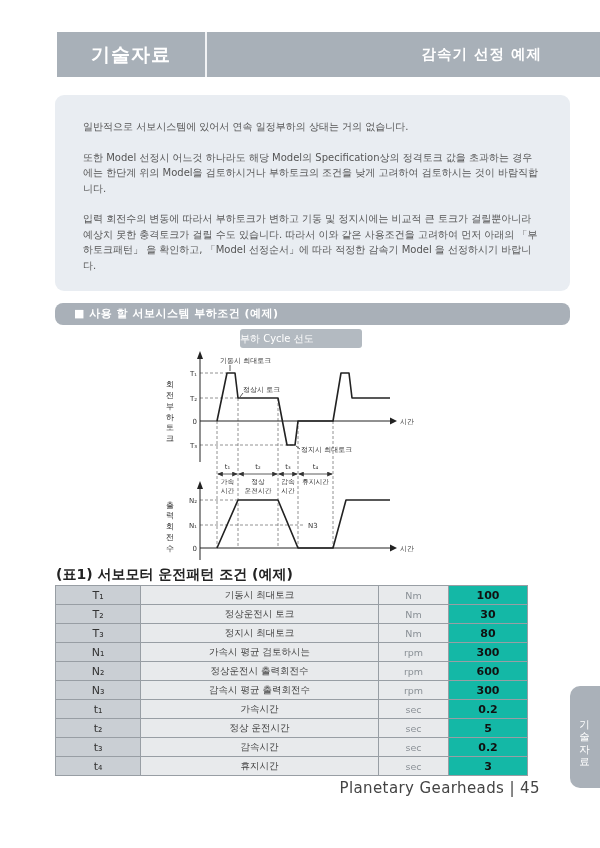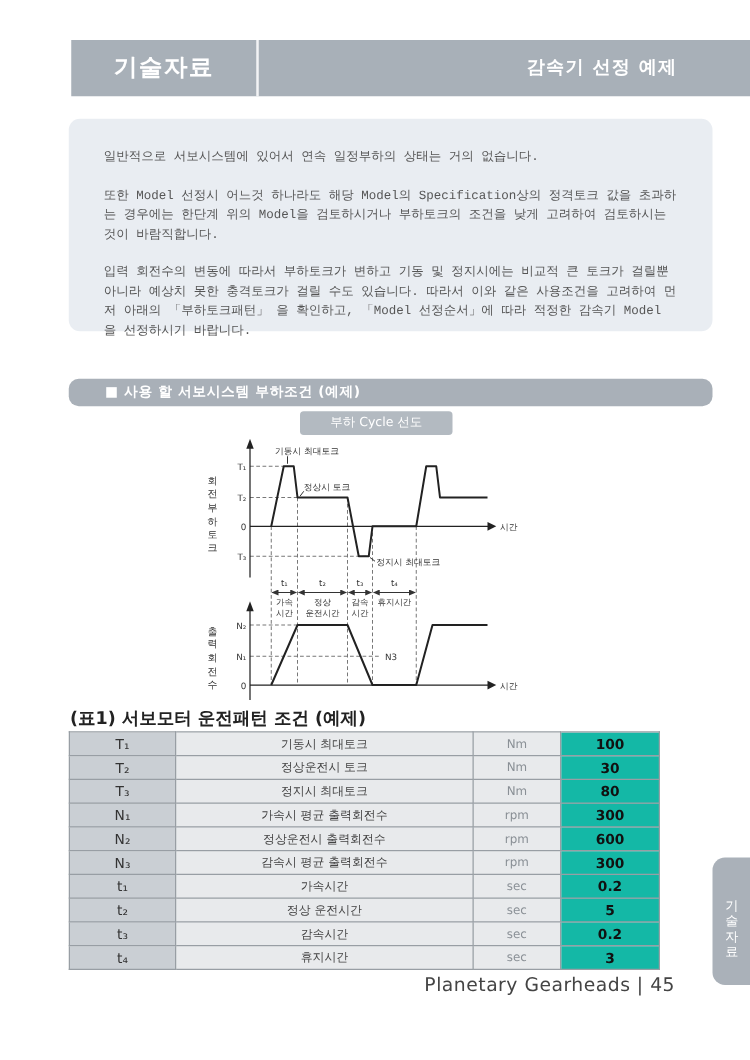--- a/index.html
+++ b/index.html
@@ -9,33 +9,33 @@
 
   
   .header-bar { position:absolute; left:57px; top:32px; width:543px; height:45px; background:#a8b0b8; }
   .header-left { position:absolute; left:0; top:0; width:148px; height:45px; line-height:45px;
                  text-align:center; color:#fff; font-size:19px; font-weight:bold; letter-spacing:1px; }
   .header-divider { position:absolute; left:148px; top:0; width:2px; height:45px; background:rgba(255,255,255,.85); }
   .header-right { position:absolute; right:58px; top:0; height:45px; line-height:45px;
                   color:#fff; font-size:14.5px; font-weight:bold; letter-spacing:1px; }
 
   
-  .intro-box { position:absolute; left:55px; top:95px; width:515px; height:170px;
+  .intro-box { position:absolute; left:55px; top:95px; width:515px; height:196px;
                background:#e9edf2; border-radius:9px; padding:24px 28px 0 28px;
-               color:#555; font-size:10px; line-height:15.5px;font-family:Liberation Mono, monospace; }
+               color:#555; font-size:10px; line-height:15.5px; }
   .intro-box p { margin:0 0 15px 0; }
 
   
   .section-bar { position:absolute; left:55px; top:303px; width:515px; height:22px; background:#a9b0b8;
                  border-radius:8px; color:#fff; font-size:11px; font-weight:bold; line-height:22px;
-                 padding-left:29px; letter-spacing:.5px; }
+                 padding-left:19px; letter-spacing:.5px; }
 
   
   .cycle-label { position:absolute; left:240px; top:329px; width:122px; height:19px; background:#b3bac1;
-                 border-radius:3px; color:#fff; font-size:10px; line-height:19px; text-align:center; }
+                 border-radius:3px; color:#fff; font-size:10px; line-height:19px; }
 
   
   .diagram { position:absolute; left:150px; top:350px; width:305px; height:218px; }
   .diagram svg { position:absolute; left:0; top:0; }
   .v-label { position:absolute; writing-mode:vertical-rl; text-orientation:upright;
              font-size:8px; color:#333; letter-spacing:3px; }
   .v-label.torque { left:13px; top:25px; height:78px; }
   .v-label.speed  { left:13px; top:145px; height:60px; }
   svg text { font-family:"DejaVu Sans","Liberation Sans",sans-serif; fill:#333; }
 
@@ -183,21 +183,21 @@
         <td class="c-val">30</td>
       </tr>
       <tr>
         <td class="c-sym">T₃</td>
         <td class="c-desc">정지시 최대토크</td>
         <td class="c-unit">Nm</td>
         <td class="c-val">80</td>
       </tr>
       <tr>
         <td class="c-sym">N₁</td>
-        <td class="c-desc">가속시 평균 출력회전수</td>
+        <td class="c-desc">가속시 평균 검토하시는</td>
         <td class="c-unit">rpm</td>
         <td class="c-val">300</td>
       </tr>
       <tr>
         <td class="c-sym">N₂</td>
         <td class="c-desc">정상운전시 출력회전수</td>
         <td class="c-unit">rpm</td>
         <td class="c-val">600</td>
       </tr>
       <tr>

